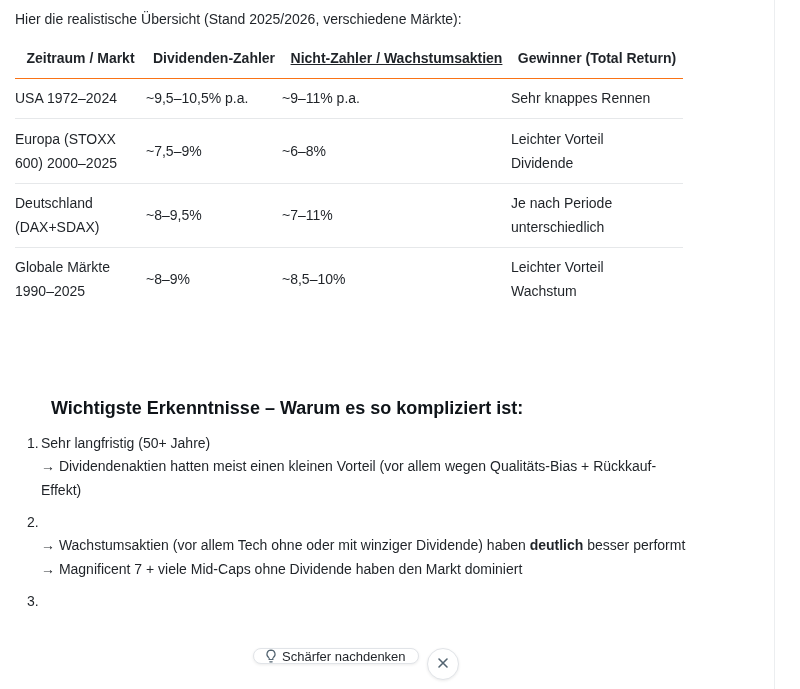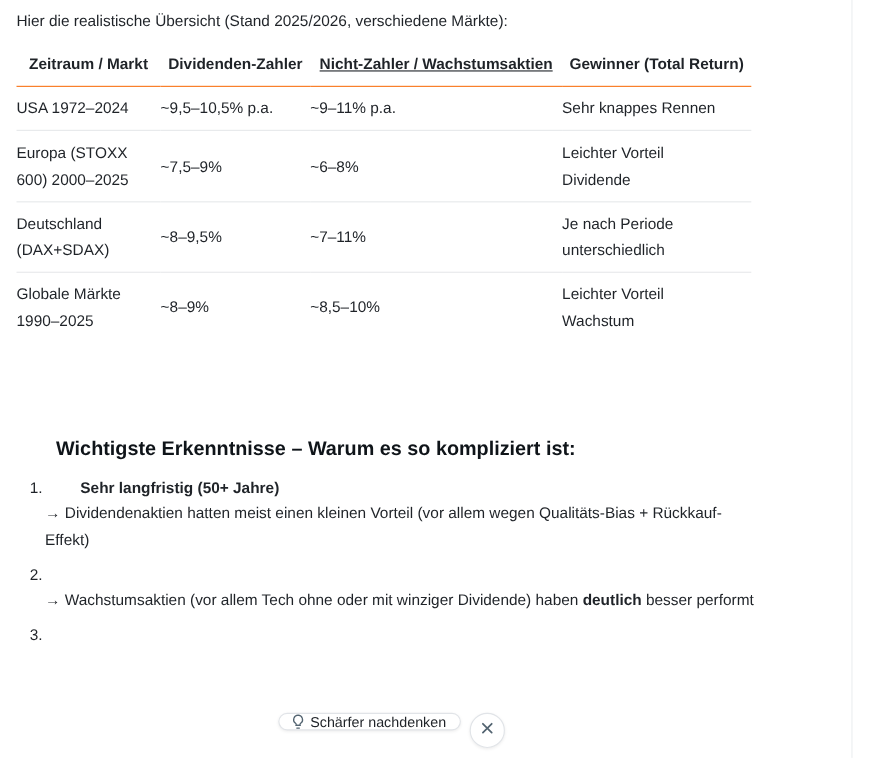--- a/index.html
+++ b/index.html
@@ -18,21 +18,21 @@
     tr.r1 td { height: 40px; }
     tr.r2 td { height: 41px; }
     tr.r3 td { height: 65px; }
     tr.r4 td { height: 64px; }
     tr.r5 td { height: 64px; }
     h2.section-title { position: absolute; top: 398px; left: 0; font-size: 18px; font-weight: bold; color: #0f1419; white-space: nowrap; margin-left: 36px; }
     ol.insights { position: absolute; top: 432px; left: 12px; list-style: none; width: 660px; font-size: 14px; color: #1f2328; }
     ol.insights li { margin-bottom: 9px; }
     .li-head { display: flex; line-height: 22px; }
     .li-num { width: 14px; flex: none; }
-    .li-title { font-weight: bold; margin-left: 32px; }
+    .li-title { font-weight: normal; }
     .li-body { padding-left: 14px; line-height: 24px; }
     .li-body b { font-weight: bold; }
     .divider-v { position: absolute; left: 774px; top: 0; width: 1px; height: 689px; background: #eceef0; }
     .pill-row { position: absolute; top: 648px; left: 253px; display: flex; gap: 8px; }
     .pill { height: 16px; border: 1px solid #e1e4e8; border-radius: 16px; background: #ffffff; display: flex; align-items: center; padding: 0 12px 0 10px; font-size: 13px; color: #1f2328; box-shadow: 0 1px 3px rgba(0,0,0,0.08); white-space: nowrap; }
     .pill .bulb { width: 14px; height: 14px; margin-right: 4px; display: inline-flex; }
     .close-btn { width: 32px; height: 32px; border: 1px solid #e1e4e8; border-radius: 16px; background: #ffffff; display: flex; align-items: center; justify-content: center; box-shadow: 0 1px 3px rgba(0,0,0,0.08); }
   </style>
 </head>
 <body>
@@ -87,20 +87,21 @@
         <span class="li-num">1.</span>
         <span class="li-title">Sehr langfristig (50+ Jahre)</span>
       </div>
       <div class="li-body">→ Dividendenaktien hatten meist einen kleinen Vorteil (vor allem wegen Qualitäts-Bias + Rückkauf-Effekt)</div>
     </li>
     <li>
       <div class="li-head">
         <span class="li-num">2.</span>
       </div>
       <div class="li-body"><span>→ Wachstumsaktien (vor allem Tech ohne oder mit winziger Dividende) haben </span><b>deutlich</b><span> besser performt</span></div>
+      <div class="li-body">→ Magnificent 7 + viele Mid-Caps ohne Dividende haben den Markt dominiert</div>
     </li>
     <li>
       <div class="li-head">
         <span class="li-num">3.</span>
       </div>
     </li>
   </ol>
 </div>
 
 <div class="pill-row">

